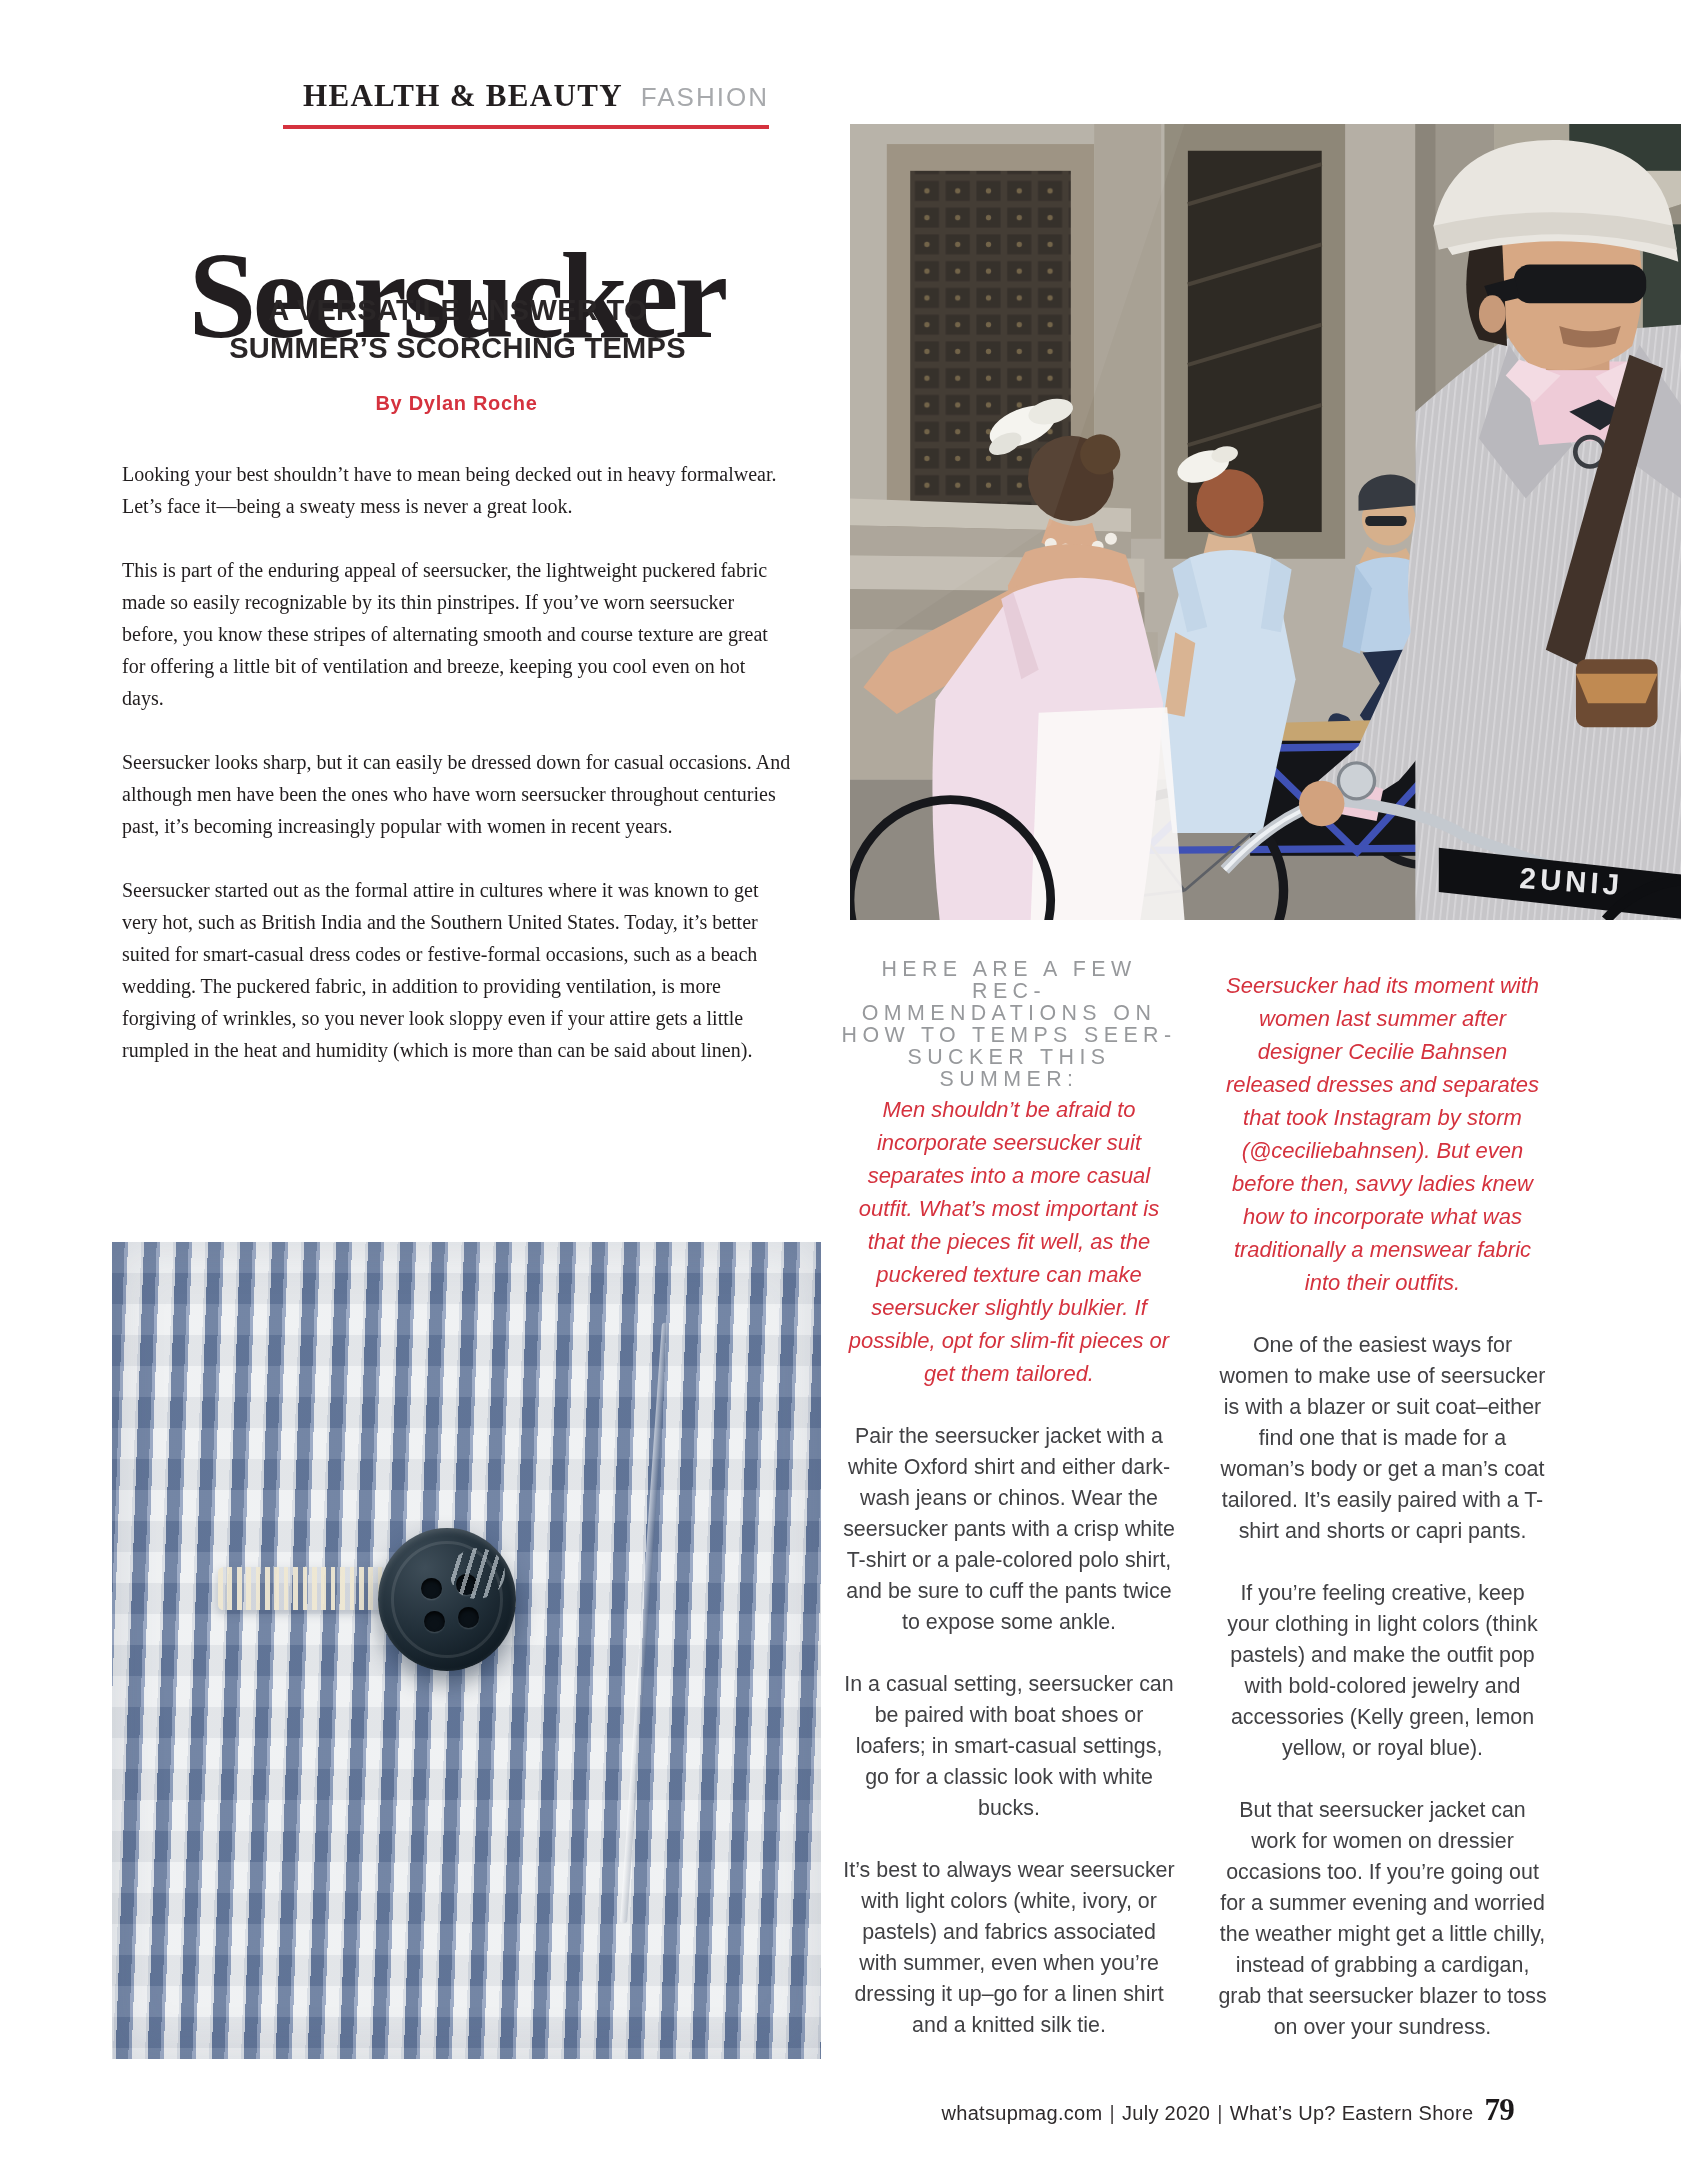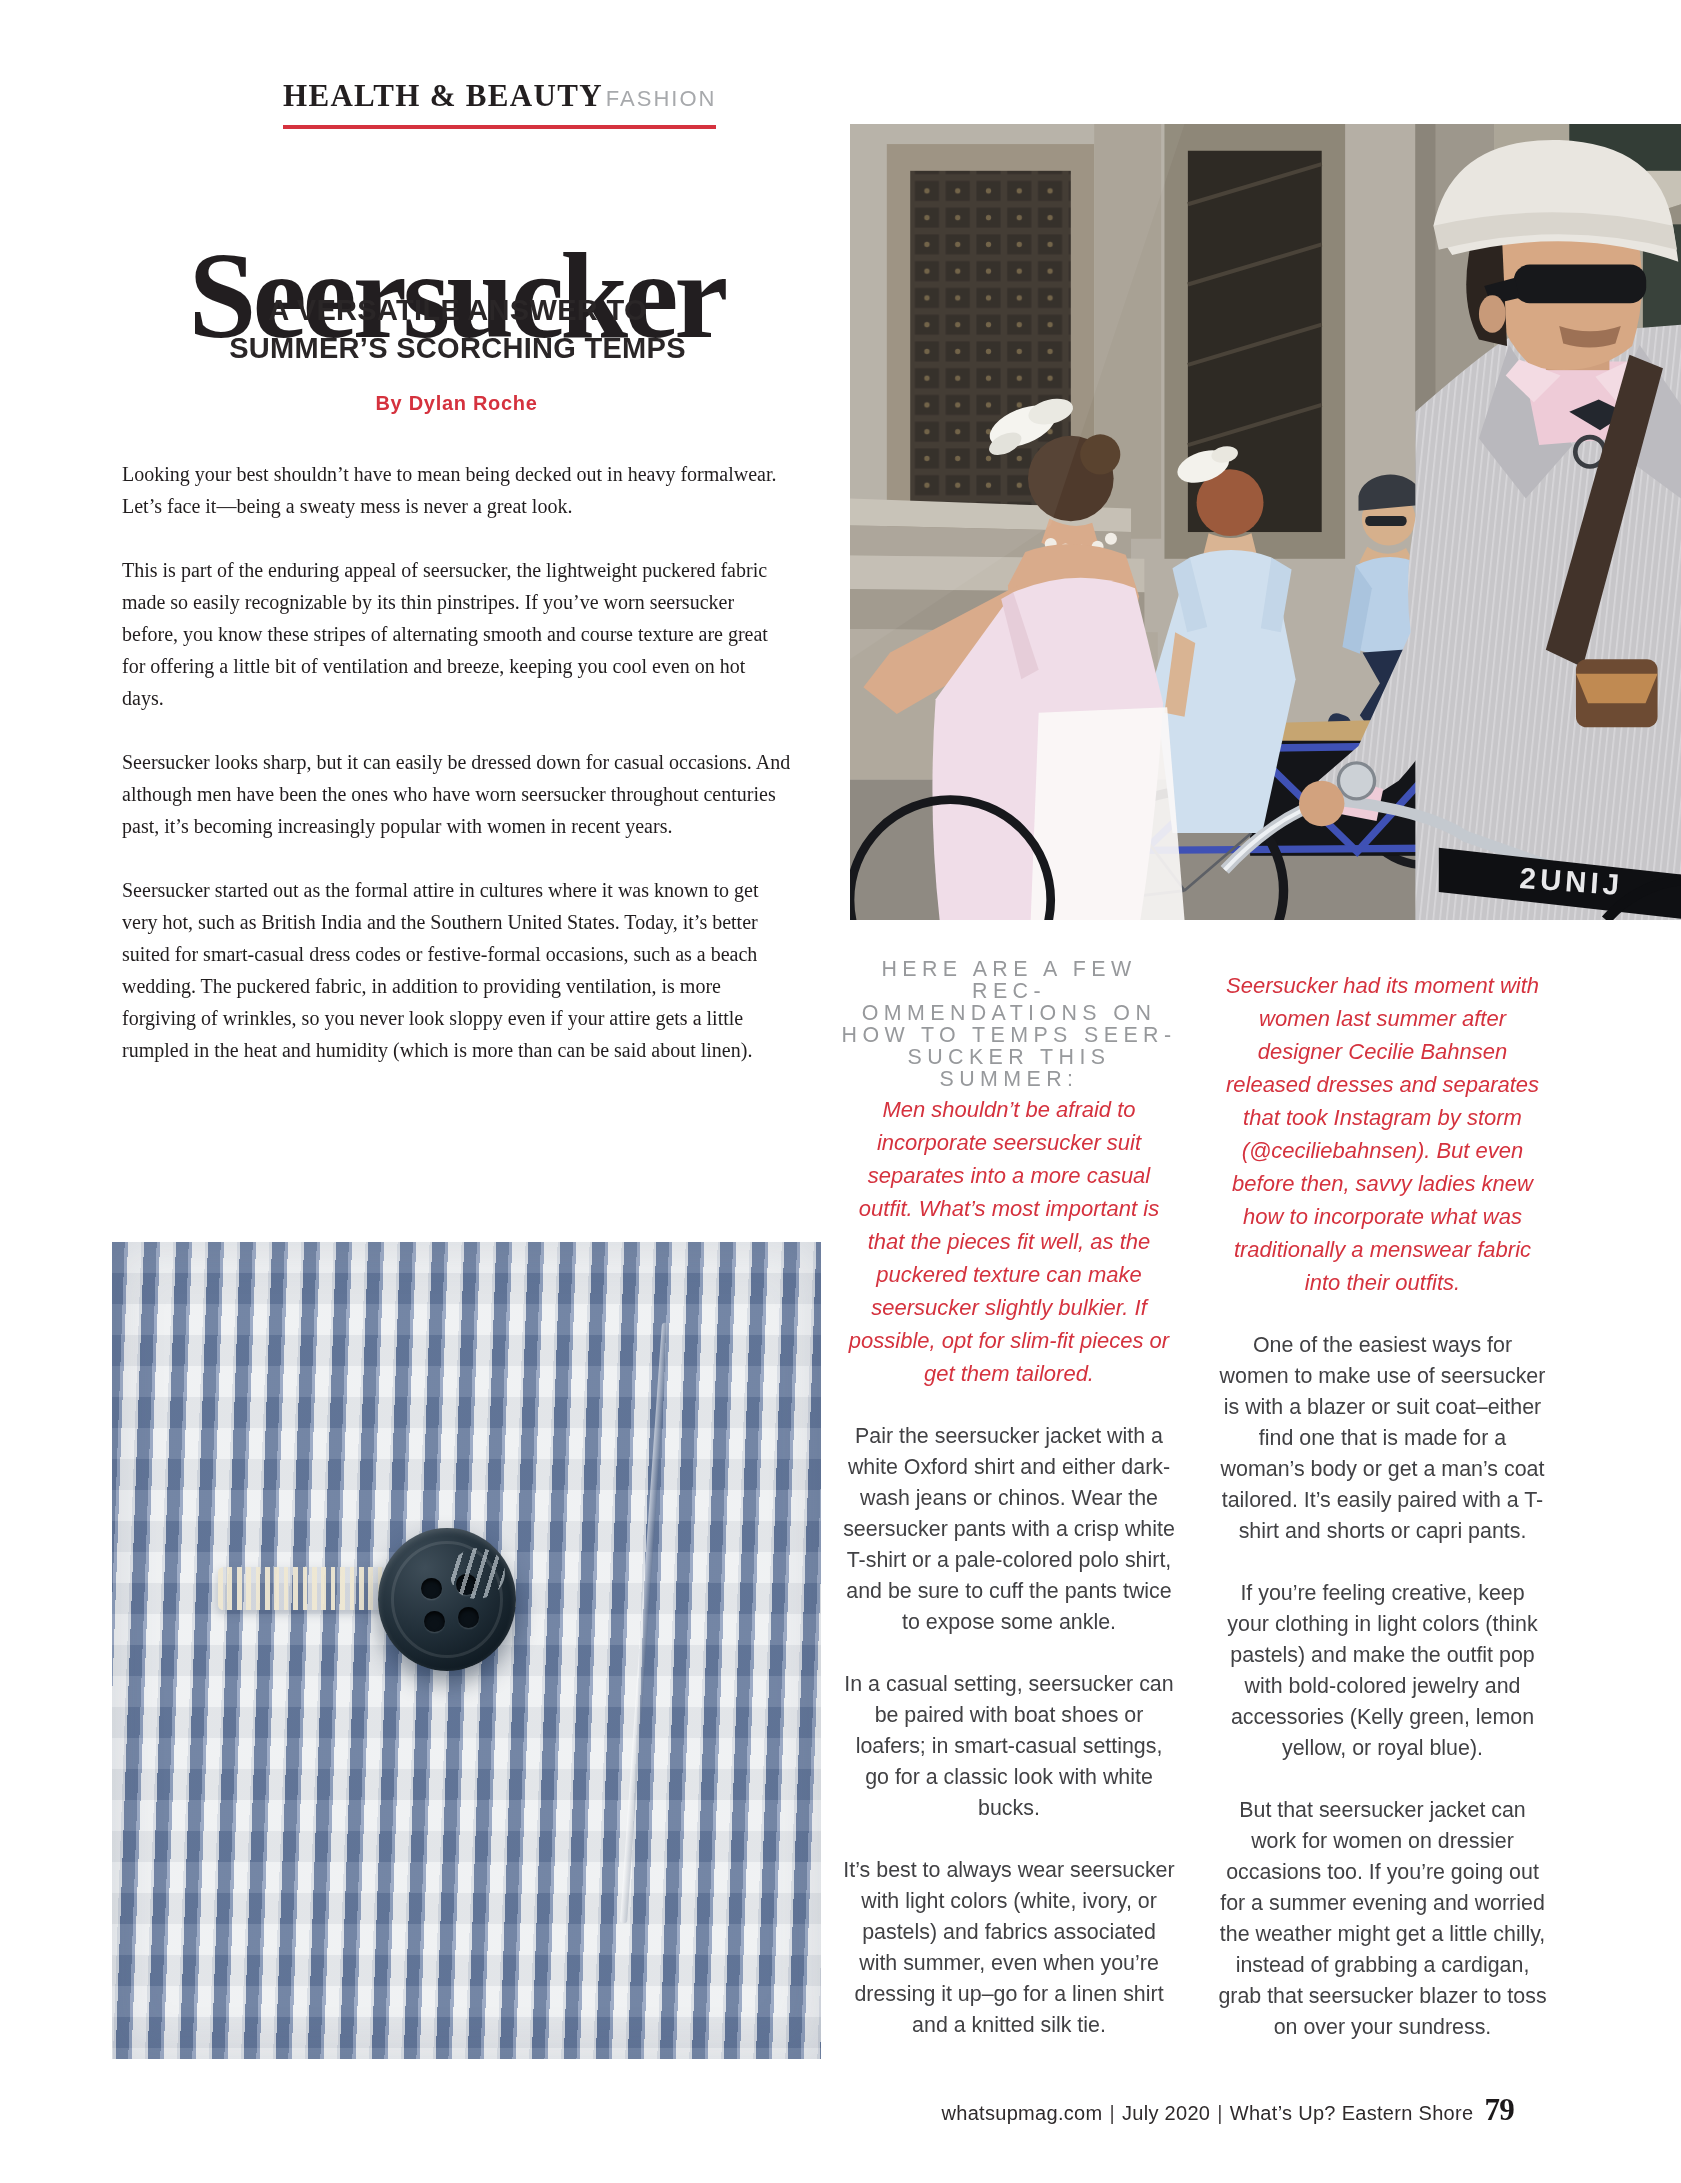--- a/index.html
+++ b/index.html
@@ -10,23 +10,23 @@
     --body-black:#211d1e;
   }
   *{box-sizing:border-box;}
   html,body{margin:0;padding:0;background:#e9e9e9;}
   .page{
     position:relative;width:1681px;height:2183px;background:#ffffff;
     font-family:"Liberation Sans", sans-serif;overflow:hidden;margin:0 auto;
   }
   
   .kicker{position:absolute;left:283px;top:78px;display:inline-block;}
-  .kicker-line{display:flex;align-items:baseline;gap:3px;white-space:nowrap;}
+  .kicker-line{display:flex;align-items:baseline;gap:18px;white-space:nowrap;margin-left:20px;}
   .kicker-section{font-family:"Liberation Serif", serif;font-weight:700;font-size:31px;letter-spacing:1.3px;color:#231f20;}
-  .kicker-sub{font-size:22px;letter-spacing:2px;color:var(--kicker-gray);font-weight:500;}
+  .kicker-sub{font-size:26px;letter-spacing:2px;color:var(--kicker-gray);font-weight:500;}
   .kicker-rule{height:4.7px;background:var(--red);margin-top:10.7px;}
   
   .title{
     position:absolute;left:119px;top:153px;width:675px;text-align:center;
     font-family:"Liberation Serif", serif;font-weight:700;font-size:122px;line-height:1;
     letter-spacing:-4px;color:#221e20;
   }
   .subtitle{
     position:absolute;left:199px;top:292px;width:517px;text-align:center;
     font-weight:700;font-size:29px;line-height:1.3;color:#2a2627;letter-spacing:0.3px;

